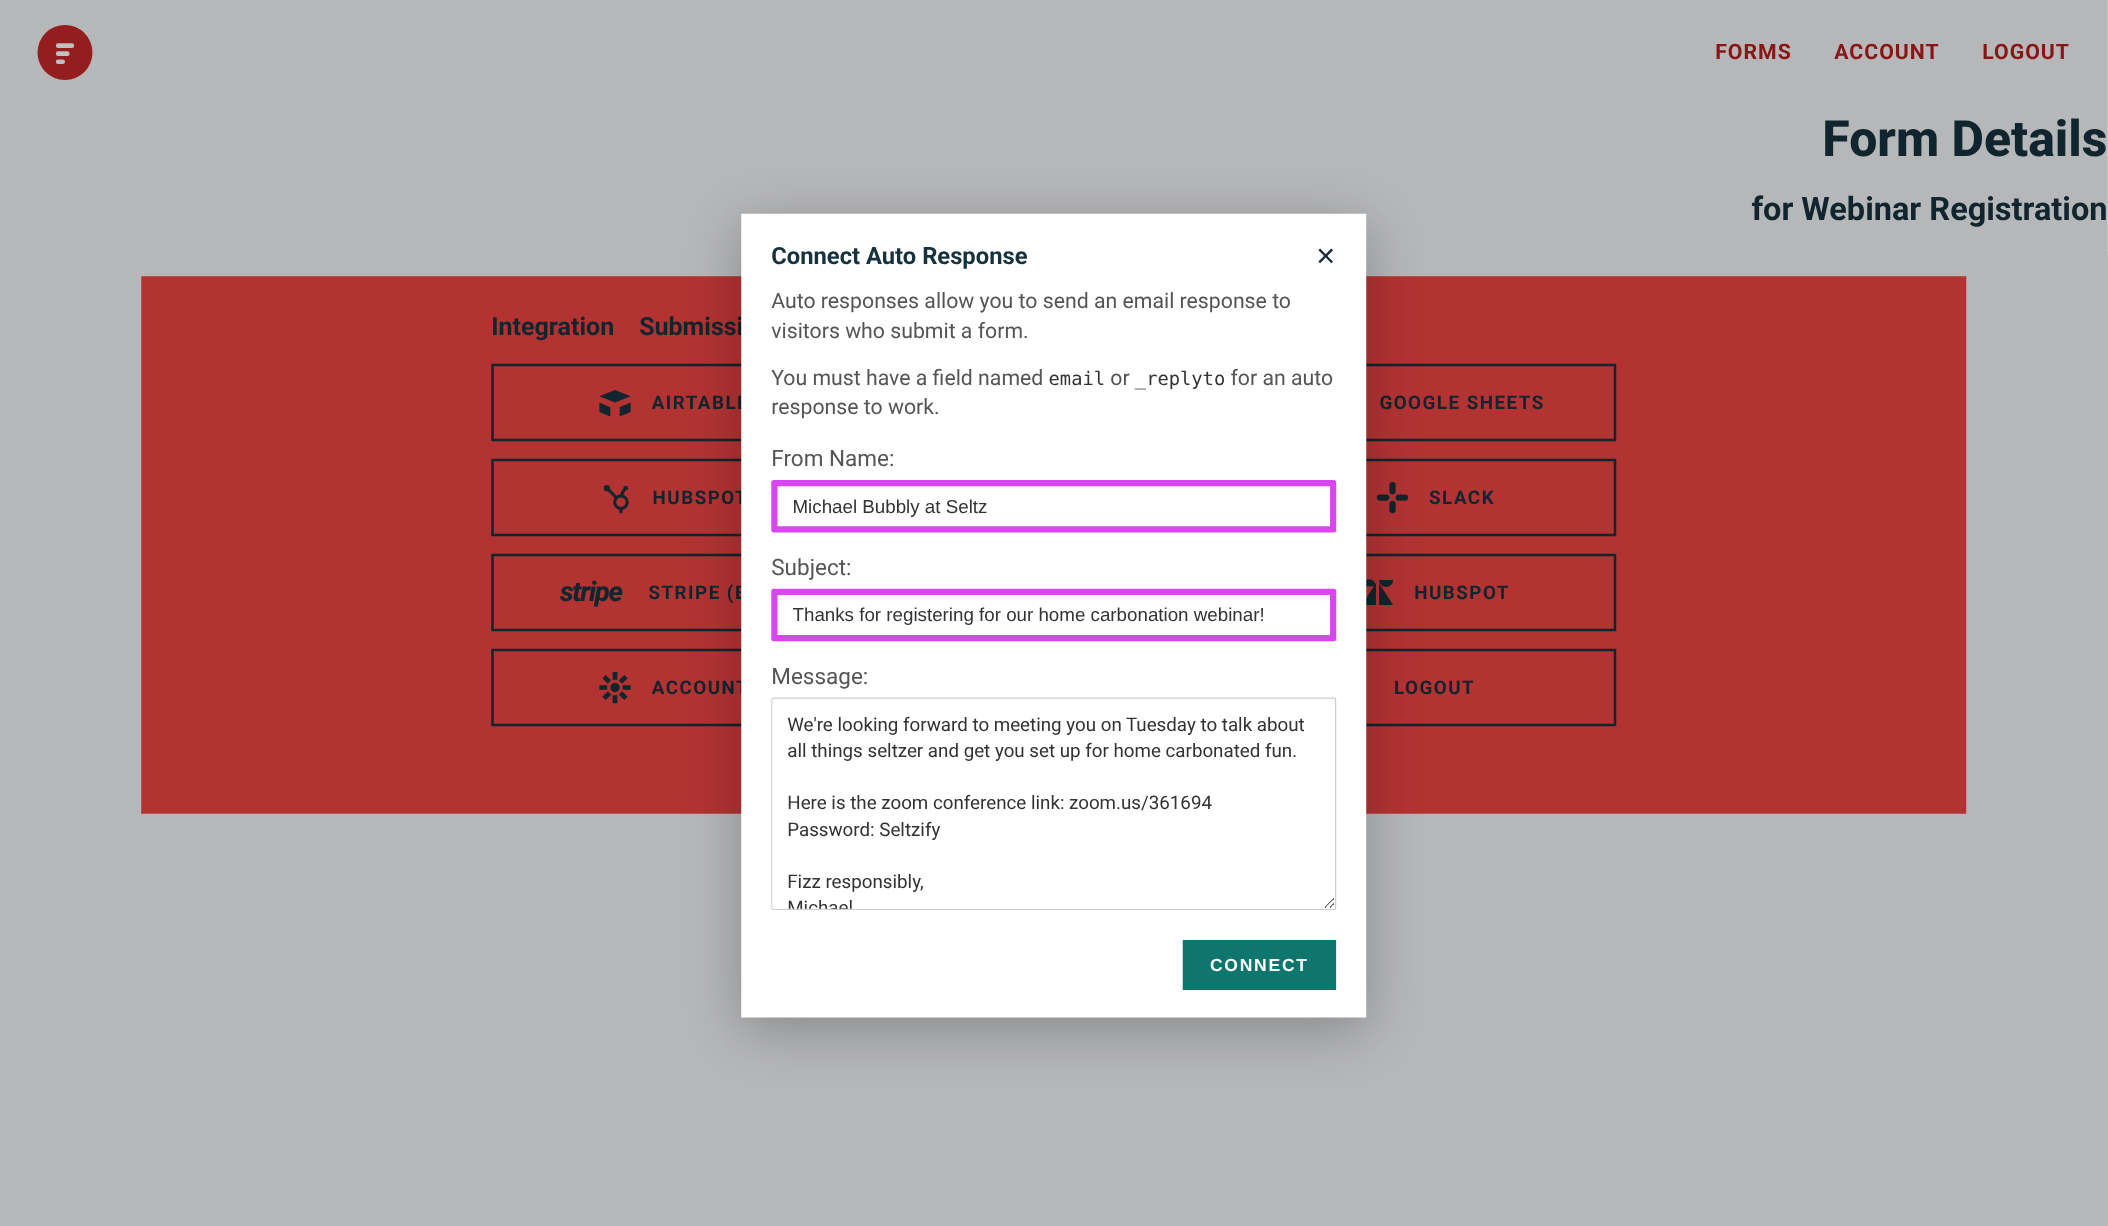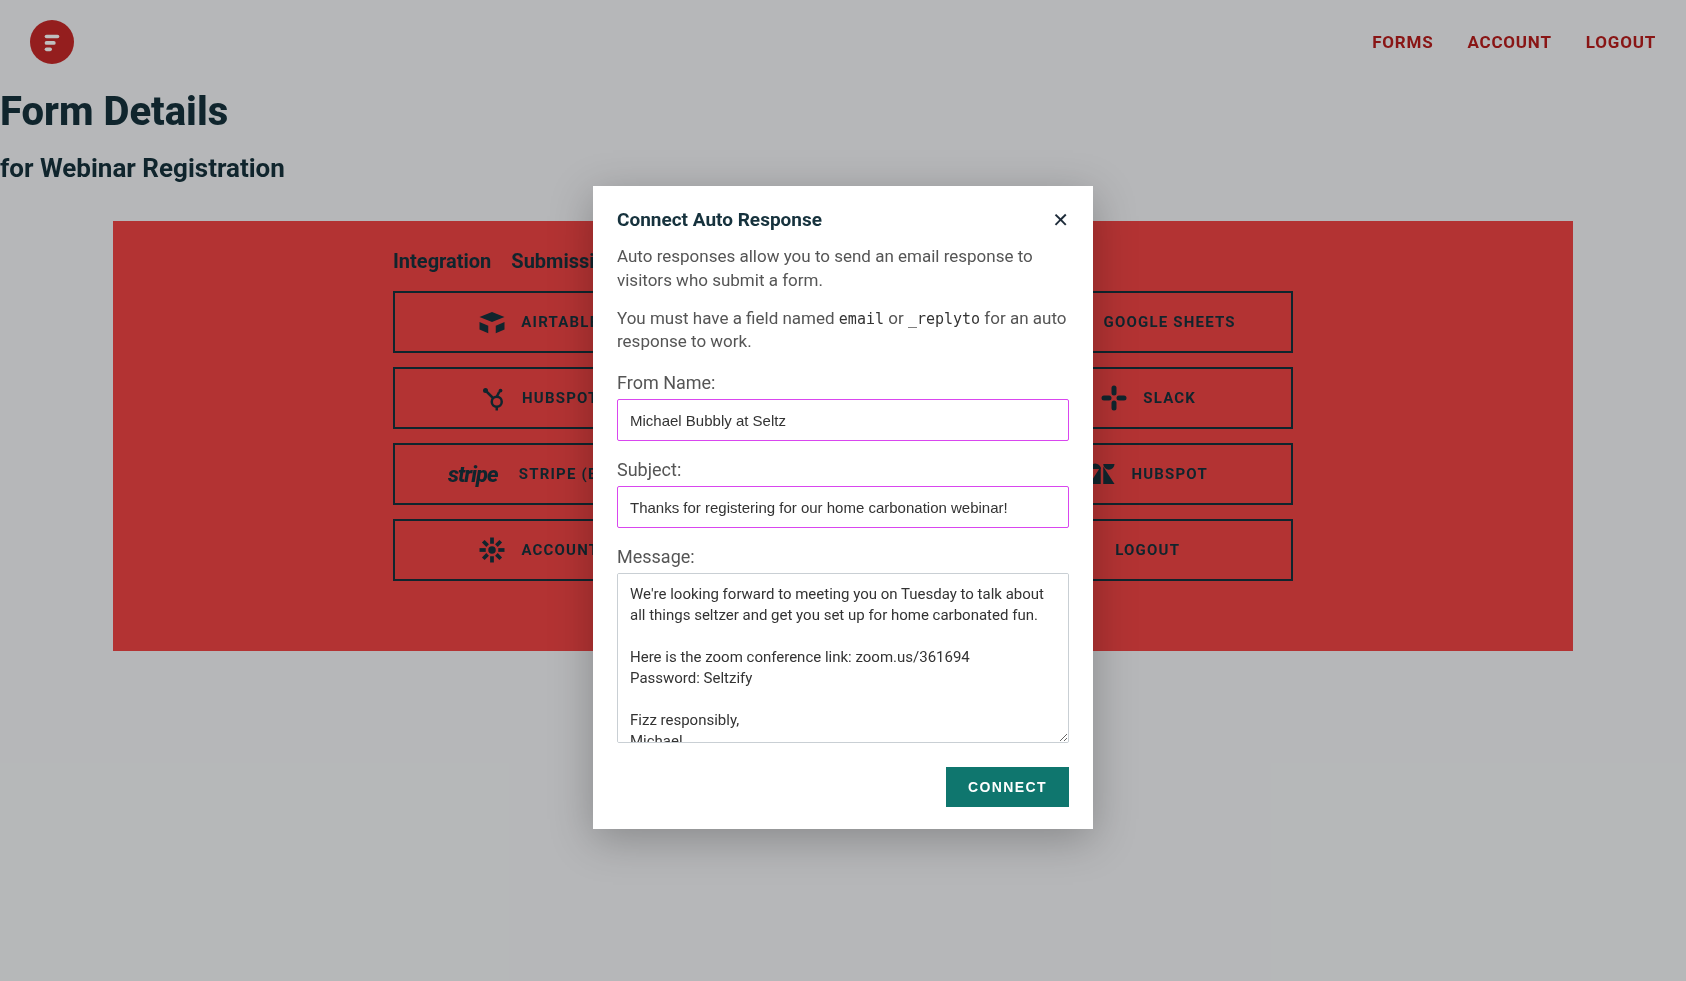--- a/index.html
+++ b/index.html
@@ -33,21 +33,21 @@
   gap: 34px;
 }
 .nav a {
   color: #b71c1c;
   font-weight: 700;
   letter-spacing: 0.8px;
   font-size: 17px;
   text-decoration: none;
 }
 .page-title {
-  text-align: left;
+  text-align: right;
   margin-top: 4px;
 }
 .page-title h1 {
   font-size: 40px;
   font-weight: 800;
   color: #16323d;
 }
 .page-title h2 {
   font-size: 26px;
   font-weight: 700;
@@ -118,21 +118,21 @@
   color: #444;
 }
 .footer .legal a { font-weight: 700; color: #16323d; text-decoration: none; }
 .overlay {
   position: absolute;
   inset: 0;
   background: rgba(0,0,0,0.25);
 }
 .modal {
   position: absolute;
-  top: 186px;
+  top: 171px;
   left: 593px;
   width: 500px;
   background: #fff;
   padding: 22px 24px 22px 24px;
   box-shadow: 0 10px 40px rgba(0,0,0,0.25);
 }
 .modal-header {
   display: flex;
   justify-content: space-between;
   align-items: center;
@@ -161,21 +161,21 @@
 .modal label {
   display: block;
   margin-top: 18px;
   font-size: 18px;
   color: #555;
   margin-bottom: 6px;
 }
 .modal input[type=text] {
   width: 100%;
   height: 42px;
-  border: 1px solid #d946ef;
+  border: 5px solid #d946ef;
   border-radius: 2px;
   padding: 0 12px;
   font-size: 15px;
   color: #333;
 }
 .modal textarea {
   width: 100%;
   height: 170px;
   border: 1px solid #c9cfd4;
   border-radius: 2px;

